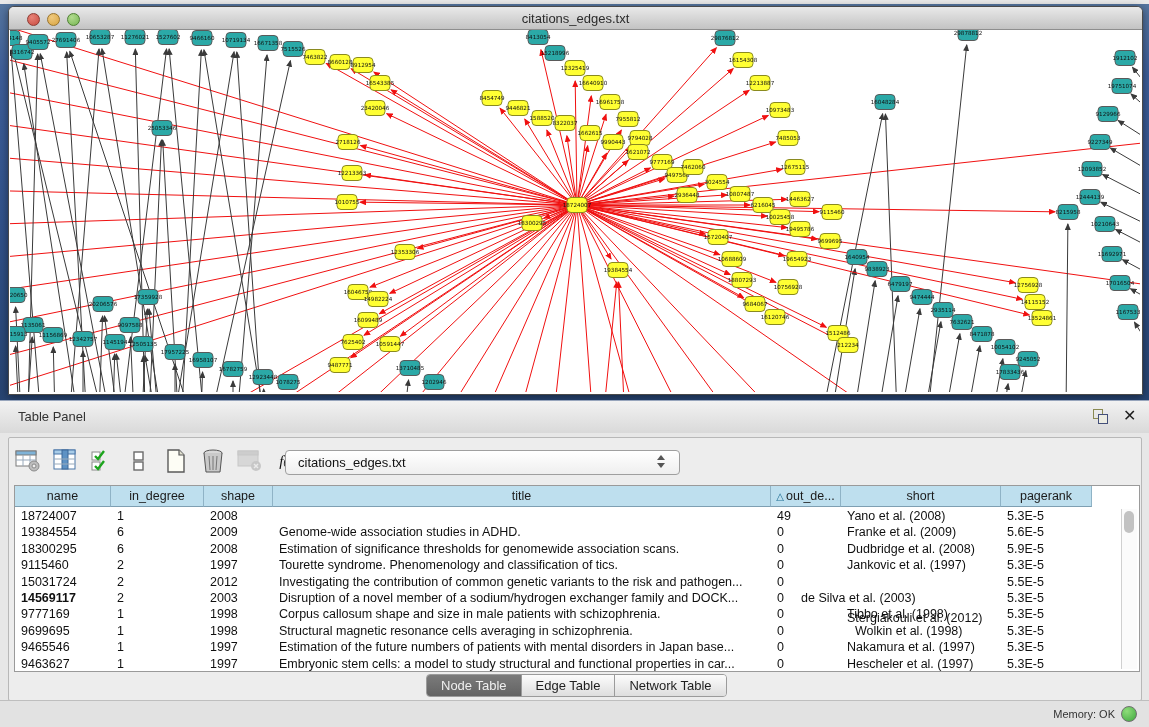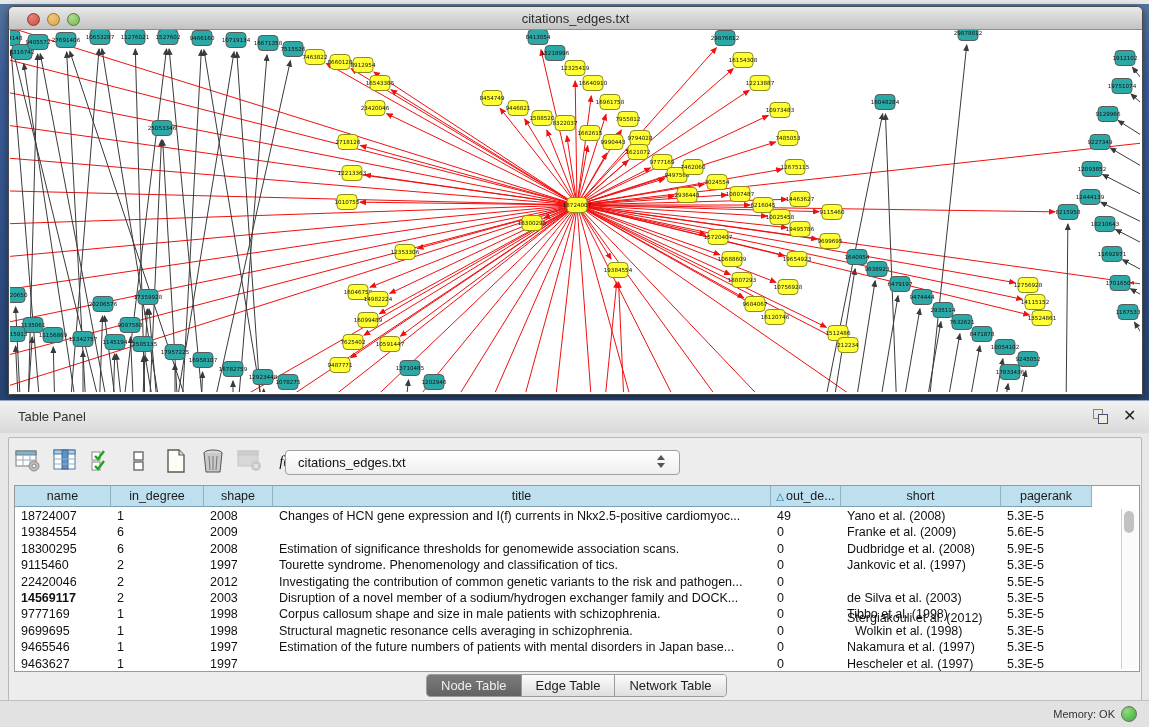--- a/index.html
+++ b/index.html
@@ -804,29 +804,29 @@
       <div class="th" style="left: 258px; width: 498px;">title</div>
       <div class="th" style="left: 756px; width: 70px;"><span class="tri">△</span>out_de...</div>
       <div class="th" style="left: 826px; width: 160px;">short</div>
       <div class="th" style="left: 986px; width: 91px;">pagerank</div>
     </div>
   <div id="tbody">
       <div class="trow" style="top: 22px;">
         <div class="td" style="left: 0px; width: 96px;">18724007</div>
         <div class="td" style="left: 96px; width: 93px;">1</div>
         <div class="td" style="left: 189px; width: 69px;">2008</div>
-        <div class="td" style="left: 258px; width: 498px;">Changes of HCN gene expression and I(f) currents in Nkx2.5-positive cardiomyoc...</div>
         <div class="td" style="left: 756px; width: 70px;">49</div>
         <div class="td" style="left: 826px; width: 160px;">Yano et al. (2008)</div>
         <div class="td" style="left: 986px; width: 91px;">5.3E-5</div>
       </div>
       <div class="trow" style="top: 38.4px;">
         <div class="td" style="left: 0px; width: 96px;">19384554</div>
         <div class="td" style="left: 96px; width: 93px;">6</div>
         <div class="td" style="left: 189px; width: 69px;">2009</div>
+        <div class="td" style="left: 258px; width: 498px;">Genome-wide association studies in ADHD.</div>
         <div class="td" style="left: 756px; width: 70px;">0</div>
         <div class="td" style="left: 826px; width: 160px;">Franke et al. (2009)</div>
         <div class="td" style="left: 986px; width: 91px;">5.6E-5</div>
       </div>
       <div class="trow" style="top: 54.8px;">
         <div class="td" style="left: 0px; width: 96px;">18300295</div>
         <div class="td" style="left: 96px; width: 93px;">6</div>
         <div class="td" style="left: 189px; width: 69px;">2008</div>
         <div class="td" style="left: 258px; width: 498px;">Estimation of significance thresholds for genomewide association scans.</div>
         <div class="td" style="left: 756px; width: 70px;">0</div>
@@ -836,35 +836,35 @@
       <div class="trow" style="top: 71.2px;">
         <div class="td" style="left: 0px; width: 96px;">9115460</div>
         <div class="td" style="left: 96px; width: 93px;">2</div>
         <div class="td" style="left: 189px; width: 69px;">1997</div>
         <div class="td" style="left: 258px; width: 498px;">Tourette syndrome. Phenomenology and classification of tics.</div>
         <div class="td" style="left: 756px; width: 70px;">0</div>
         <div class="td" style="left: 826px; width: 160px;">Jankovic et al. (1997)</div>
         <div class="td" style="left: 986px; width: 91px;">5.3E-5</div>
       </div>
       <div class="trow" style="top: 87.6px;">
-        <div class="td" style="left: 0px; width: 96px;">22420046</div>
+        <div class="td" style="left: 0px; width: 96px;">15031724</div>
         <div class="td" style="left: 96px; width: 93px;">2</div>
         <div class="td" style="left: 189px; width: 69px;">2012</div>
         <div class="td" style="left: 258px; width: 498px;">Investigating the contribution of common genetic variants to the risk and pathogen...</div>
         <div class="td" style="left: 756px; width: 70px;">0</div>
         <div class="td" style="left: 826px; width: 160px; margin-top: 36px;">Stergiakouli et al. (2012)</div>
         <div class="td" style="left: 986px; width: 91px;">5.5E-5</div>
       </div>
       <div class="trow" style="top: 104px;">
         <div class="td" style="left: 0px; width: 96px; font-weight: bold;">14569117</div>
         <div class="td" style="left: 96px; width: 93px;">2</div>
         <div class="td" style="left: 189px; width: 69px;">2003</div>
         <div class="td" style="left: 258px; width: 498px;">Disruption of a novel member of a sodium/hydrogen exchanger family and DOCK...</div>
         <div class="td" style="left: 756px; width: 70px;">0</div>
-        <div class="td" style="left: 826px; width: 160px;">de Silva et al. (2003)</div>
+        <div class="td" style="left: 780px; width: 160px;">de Silva et al. (2003)</div>
         <div class="td" style="left: 986px; width: 91px;">5.3E-5</div>
       </div>
       <div class="trow" style="top: 120.4px;">
         <div class="td" style="left: 0px; width: 96px;">9777169</div>
         <div class="td" style="left: 96px; width: 93px;">1</div>
         <div class="td" style="left: 189px; width: 69px;">1998</div>
         <div class="td" style="left: 258px; width: 498px;">Corpus callosum shape and size in male patients with schizophrenia.</div>
         <div class="td" style="left: 756px; width: 70px;">0</div>
         <div class="td" style="left: 826px; width: 160px;">Tibbo et al. (1998)</div>
         <div class="td" style="left: 986px; width: 91px;">5.3E-5</div>
@@ -884,20 +884,21 @@
         <div class="td" style="left: 189px; width: 69px;">1997</div>
         <div class="td" style="left: 258px; width: 498px;">Estimation of the future numbers of patients with mental disorders in Japan base...</div>
         <div class="td" style="left: 756px; width: 70px;">0</div>
         <div class="td" style="left: 826px; width: 160px;">Nakamura et al. (1997)</div>
         <div class="td" style="left: 986px; width: 91px;">5.3E-5</div>
       </div>
       <div class="trow" style="top: 169.6px;">
         <div class="td" style="left: 0px; width: 96px;">9463627</div>
         <div class="td" style="left: 96px; width: 93px;">1</div>
         <div class="td" style="left: 189px; width: 69px;">1997</div>
+        <div class="td" style="left: 258px; width: 498px;">Embryonic stem cells: a model to study structural and functional properties in car...</div>
         <div class="td" style="left: 756px; width: 70px;">0</div>
         <div class="td" style="left: 826px; width: 160px;">Hescheler et al. (1997)</div>
         <div class="td" style="left: 986px; width: 91px;">5.3E-5</div>
       </div>
     </div>
   <div class="vscroll">
       <div class="vthumb"></div>
     </div>
 </div>
 

